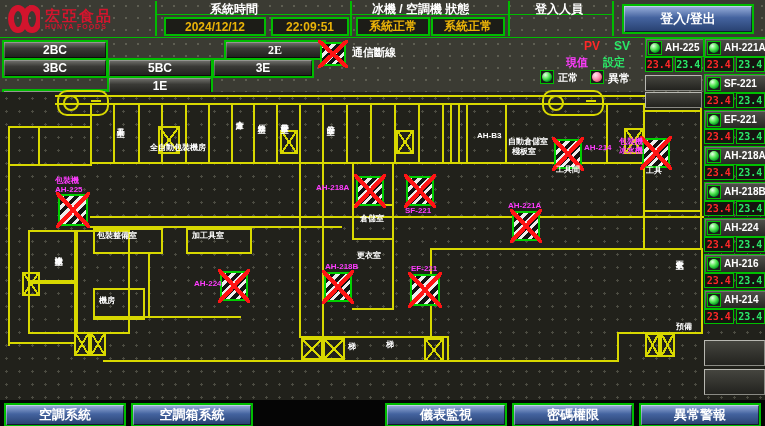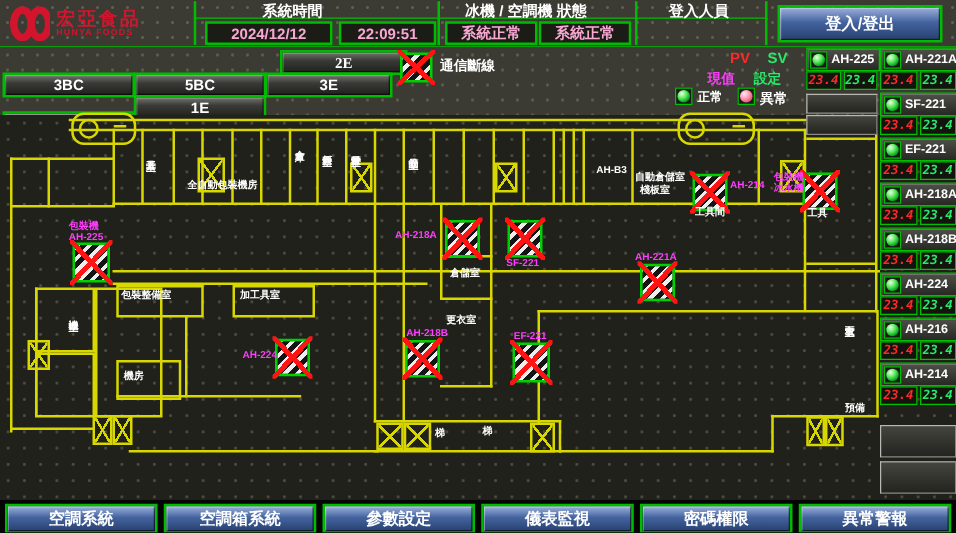--- a/index.html
+++ b/index.html
@@ -2,21 +2,21 @@
 <html><head>
 <meta charset="utf-8">
 <style>
   html,body{margin:0;padding:0;background:#000;}
   .app{position:relative;width:765px;height:426px;overflow:hidden;background:#121210;
        font-family:"Liberation Sans",sans-serif;-webkit-font-smoothing:antialiased;}
   .dotbg{background-color:#3b3b33;background-image:radial-gradient(#5e5e52 1px,transparent 1.3px);background-size:12px 12px;}
   .dotdark{background-color:#21211b;background-image:radial-gradient(#4c4c42 1px,transparent 1.3px);background-size:13px 13px;}
   .abs{position:absolute;}
   .lbl{color:#fff;font-weight:bold;font-size:12px;white-space:nowrap;}
-  .gval{position:absolute;border:2px solid #00bc00;background:#1c1c17;color:#f9a8d4;font-weight:bold;
+  .gval{position:absolute;border:2px solid #00bc00;background:#1c1c17;color:#eab308;font-weight:bold;
         font-size:12px;display:flex;align-items:center;justify-content:center;white-space:nowrap;}
   .sep{position:absolute;background:#00bc00;}
   .btn-gray{position:absolute;border:2px solid #00bc00;color:#fff;font-weight:bold;font-size:12px;
         background:linear-gradient(#757570,#3a3a36 40%,#1f1f1c);display:flex;align-items:center;justify-content:center;
         box-shadow:inset 1px 1px 0 rgba(255,255,255,.25), inset -1px -1px 0 rgba(0,0,0,.6);cursor:pointer;}
   .btn-blue{position:absolute;border:2px solid #00bc00;color:#fff;font-weight:bold;font-size:13px;
         background:linear-gradient(#9db2dd,#44639f 45%,#27406f);display:flex;align-items:center;justify-content:center;
         box-shadow:inset 1px 1px 0 rgba(255,255,255,.4), inset -1px -1px 0 rgba(0,0,0,.6);cursor:pointer;white-space:nowrap;}
   .wall{position:absolute;background:#d8d800;}
   .room{position:absolute;border:2px solid #d8d800;}
@@ -38,21 +38,21 @@
   .rlabel{position:absolute;color:#fff;font-weight:bold;font-size:8px;line-height:1.1;white-space:nowrap;z-index:5;}
   .vtext{writing-mode:vertical-rl;text-orientation:upright;letter-spacing:0;white-space:normal;}
   .mlabel{position:absolute;color:#ff3cff;font-weight:bold;font-size:8px;line-height:1.15;white-space:nowrap;z-index:6;}
   .ledframe{display:inline-flex;border:1px solid #00c000;background:#1a1a1a;padding:1px;}
   .led{width:10px;height:10px;border-radius:50%;}
   .led.green{background:radial-gradient(circle at 35% 30%,#eaffea,#55e855 40%,#00951f 75%,#005510);}
   .led.pink{background:radial-gradient(circle at 35% 30%,#ffeaf1,#ff9cb8 40%,#e05878 75%,#a02040);}
   .prow{position:absolute;display:flex;align-items:center;gap:3px;padding-left:2px;
         background:linear-gradient(#50504a,#282824);border:1px solid #00c000;color:#fff;font-weight:bold;font-size:10px;
         box-shadow:inset 1px 1px 0 rgba(255,255,255,.2);cursor:pointer;white-space:nowrap;z-index:7;}
-  .pval{position:absolute;display:flex;gap:2px;z-index:7;font-style:italic;}
+  .pval{position:absolute;display:flex;gap:2px;z-index:7;}
   .pval span{flex:1;border:1px solid #00c000;background:#14140f;text-align:center;
         font-family:"DejaVu Sans Mono",monospace;font-weight:bold;font-size:10px;line-height:13px;}
   .pv{color:#ff2828;}
   .sv{color:#2ae868;}
   .pempty{position:absolute;background:linear-gradient(#45453f,#23231f);border:1px solid #8a8a84;
         border-top-color:#b8b8b2;border-left-color:#b8b8b2;z-index:7;}
   .brand-cn{color:#d3142d;font-weight:bold;font-size:15px;letter-spacing:2px;line-height:1;}
   .brand-en{color:#d3142d;font-weight:bold;font-size:7px;letter-spacing:1px;line-height:1;}
 </style>
 </head>
@@ -85,20 +85,21 @@
     <div class="abs lbl" style="left:372px;top:1px;">冰機 / 空調機 狀態</div>
     <div class="gval" style="left:356px;top:17px;width:70px;height:15px;">系統正常</div>
     <div class="gval" style="left:431px;top:17px;width:70px;height:15px;">系統正常</div>
 
     <div class="abs lbl" style="left:535px;top:1px;">登入人員</div>
 
     <div class="btn-blue" style="left:622px;top:4px;width:128px;height:26px;">登入/登出</div>
   </div>
 
   <div class="abs dotbg" style="left:0;top:38px;width:765px;height:54px;">
+    <div class="btn-gray" style="left:2px;top:2px;width:102px;height:16px;">2BC</div>
     <div class="btn-gray" style="left:224px;top:2px;width:98px;height:16px;font-family:Liberation Serif, serif;">2E</div>
     <div class="btn-gray" style="left:2px;top:20px;width:102px;height:16px;">3BC</div>
     <div class="btn-gray" style="left:107px;top:20px;width:102px;height:16px;">5BC</div>
     <div class="btn-gray" style="left:212px;top:20px;width:98px;height:16px;">3E</div>
     <div class="btn-gray" style="left:2px;top:51px;width:102px;height:16px;">3D</div>
     <div class="btn-gray" style="left:107px;top:38px;width:102px;height:16px;">1E</div>
 
     <div class="dev" style="left:320px;top:4px;width:22px;height:20px;"></div>
     <div class="abs lbl" style="left:352px;top:7px;font-size:11px;">通信斷線</div>
 
@@ -359,19 +360,18 @@
     <span class="pv">23.4</span>
     <span class="sv">23.4</span>
   </div>
 
   <div class="pempty" style="left:704px;top:340px;width:59px;height:24px;"></div>
   <div class="pempty" style="left:704px;top:369px;width:59px;height:24px;"></div>
 
   <div class="abs" style="left:0;top:400px;width:765px;height:26px;background:#050505;">
     <div class="btn-blue" style="left:4px;top:3px;width:118px;height:20px;">空調系統</div>
     <div class="btn-blue" style="left:131px;top:3px;width:118px;height:20px;">空調箱系統</div>
-    <div class="btn-blue" style="left:258px;top:3px;width:118px;height:20px;">參數設定</div>
     <div class="btn-blue" style="left:385px;top:3px;width:118px;height:20px;">儀表監視</div>
     <div class="btn-blue" style="left:512px;top:3px;width:118px;height:20px;">密碼權限</div>
     <div class="btn-blue" style="left:639px;top:3px;width:118px;height:20px;">異常警報</div>
   </div>
 
 </div>
 
 </body></html>

